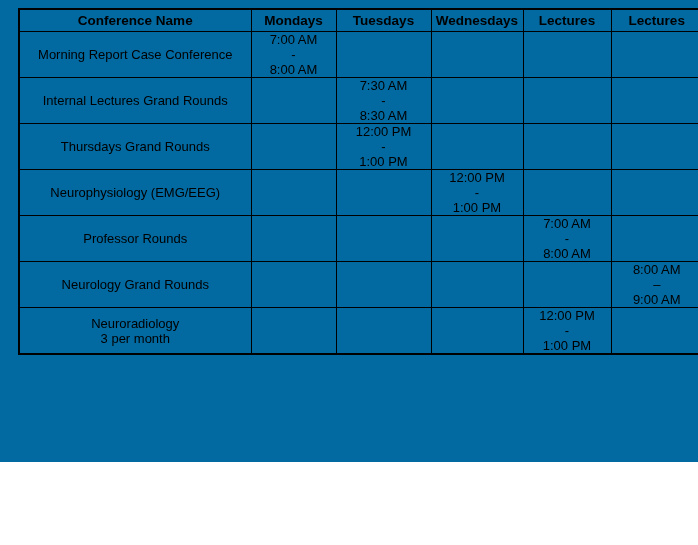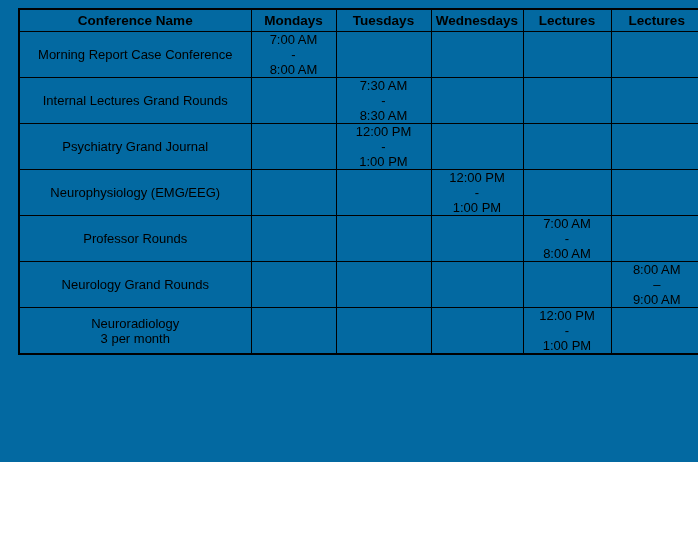--- a/index.html
+++ b/index.html
@@ -90,21 +90,21 @@
         <td>Internal Lectures Grand Rounds</td>
         <td></td>
         <td>7:30 AM
 -
 8:30 AM</td>
         <td></td>
         <td></td>
         <td></td>
       </tr>
       <tr>
-        <td>Psychiatry Grand Journal</td>
+        <td>Thursdays Grand Rounds</td>
         <td></td>
         <td>12:00 PM
 -
 1:00 PM</td>
         <td></td>
         <td></td>
         <td></td>
       </tr>
       <tr>
         <td>Neurophysiology (EMG/EEG)</td>

